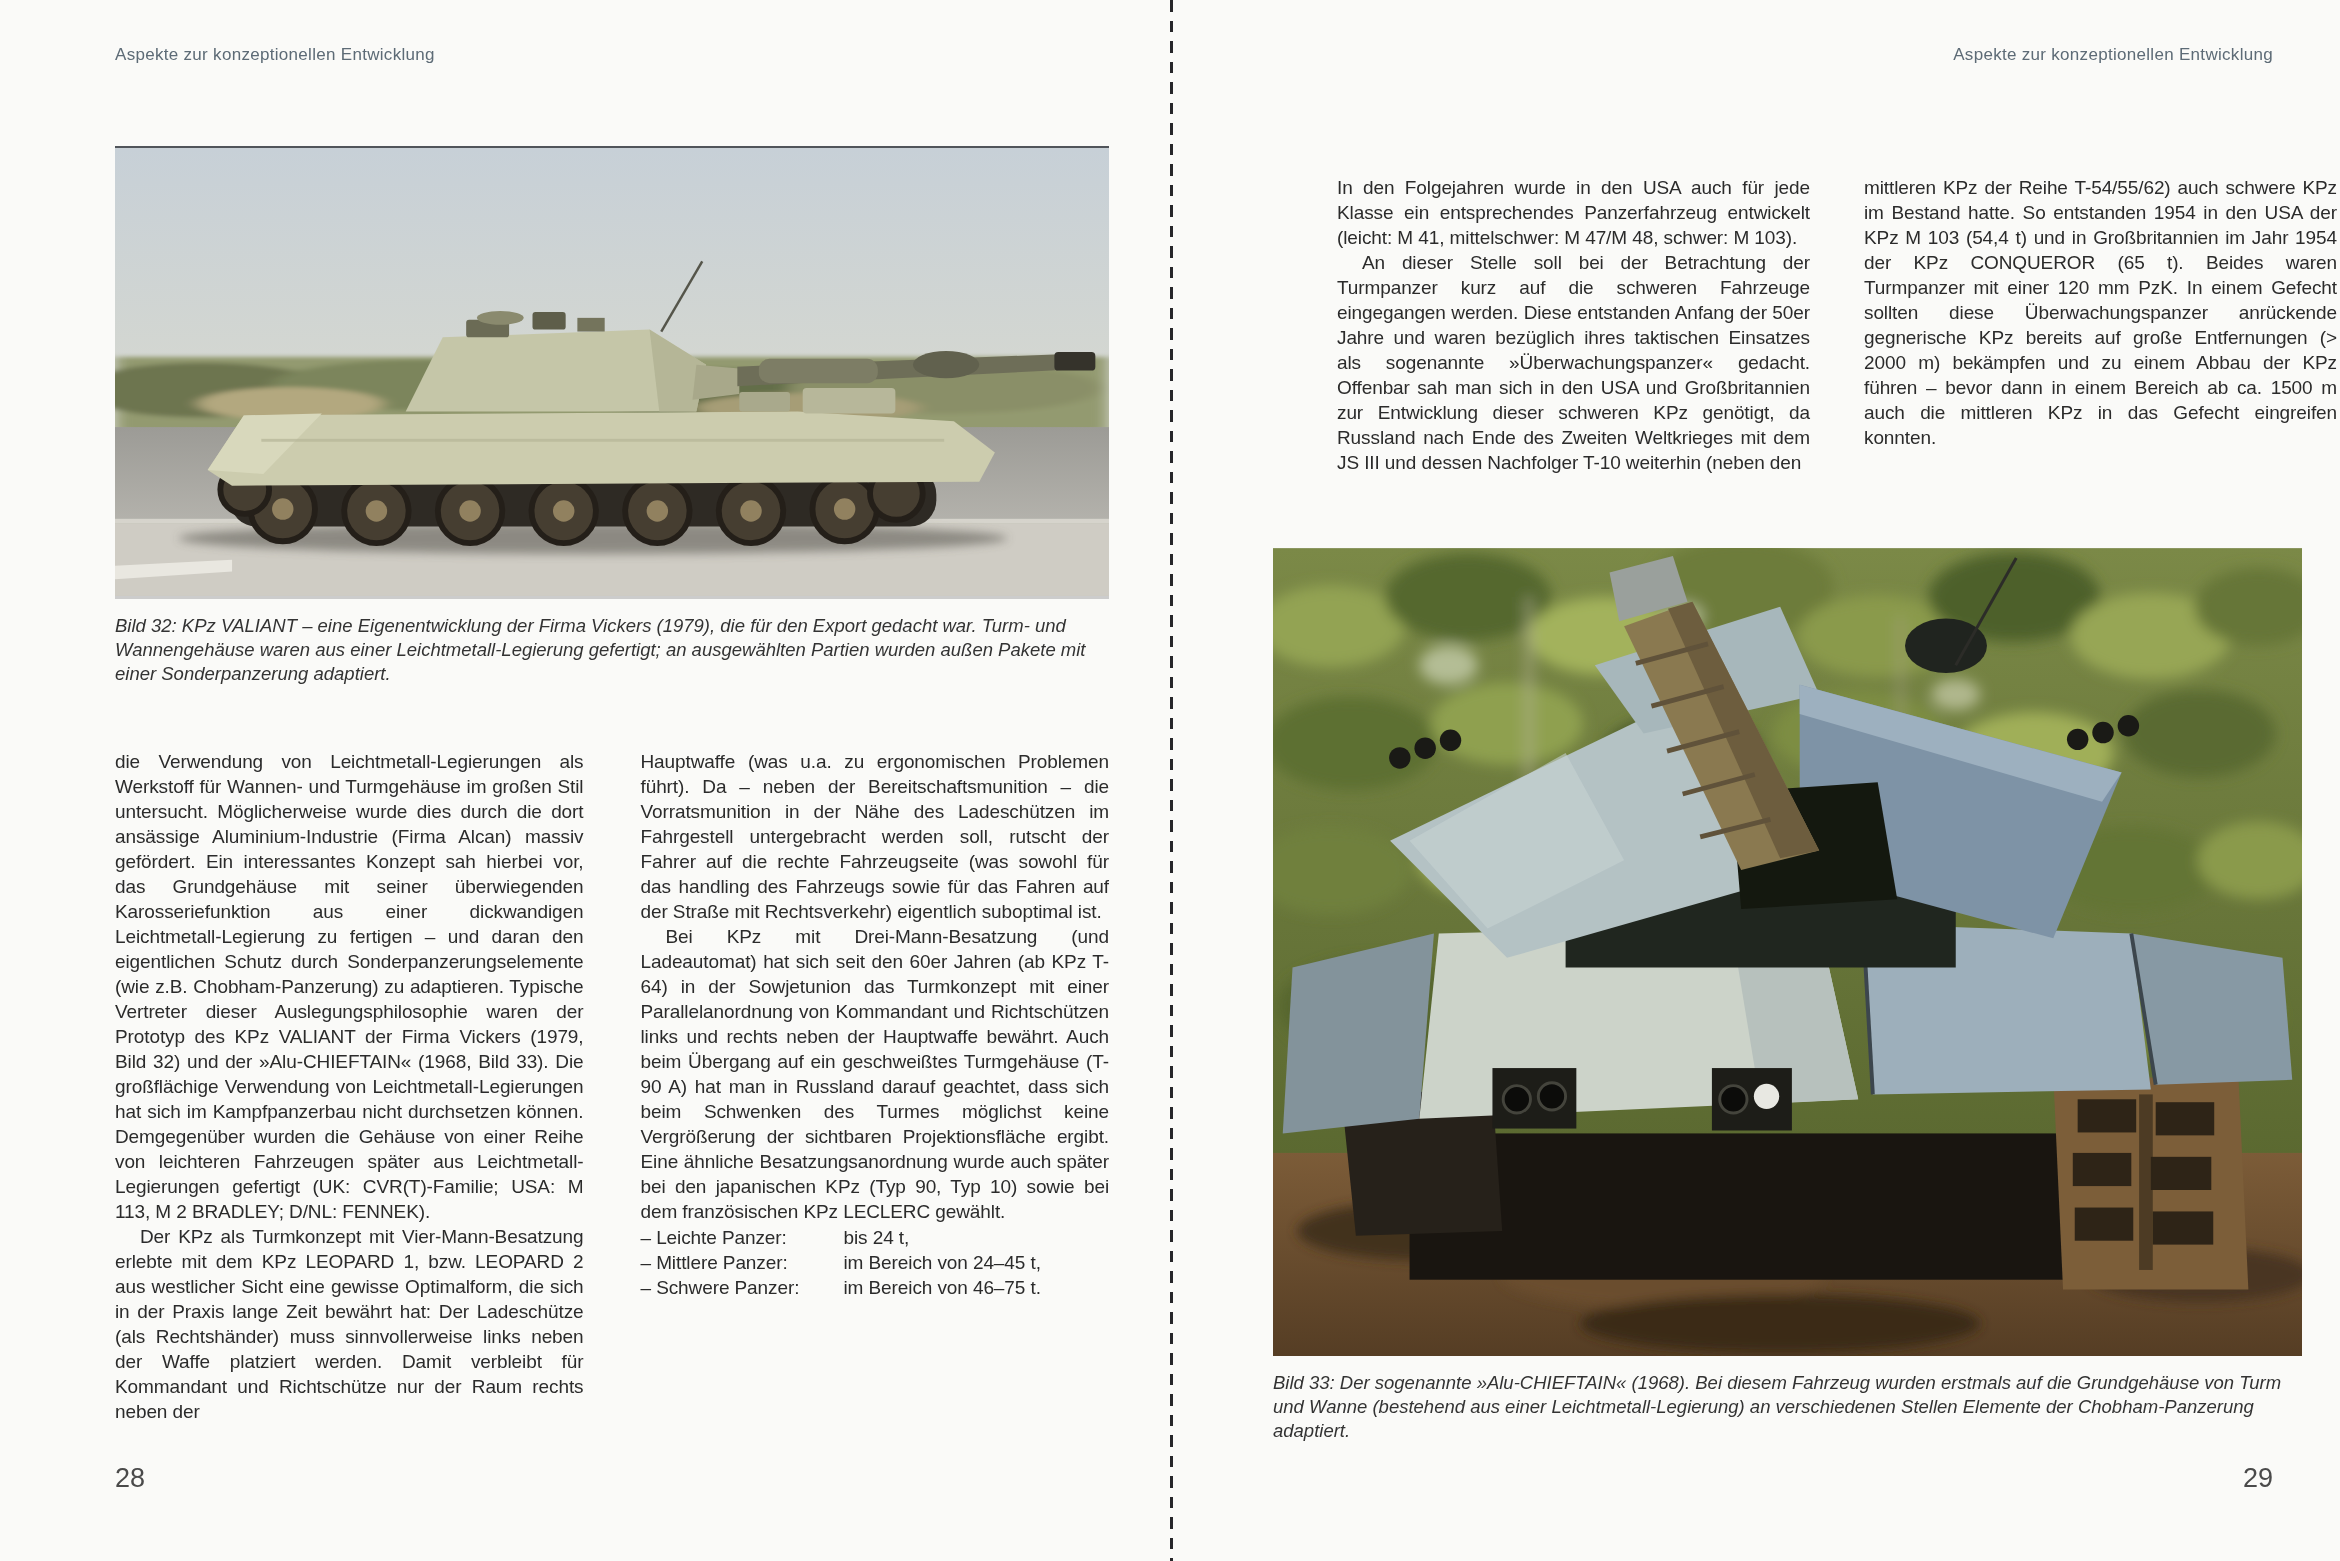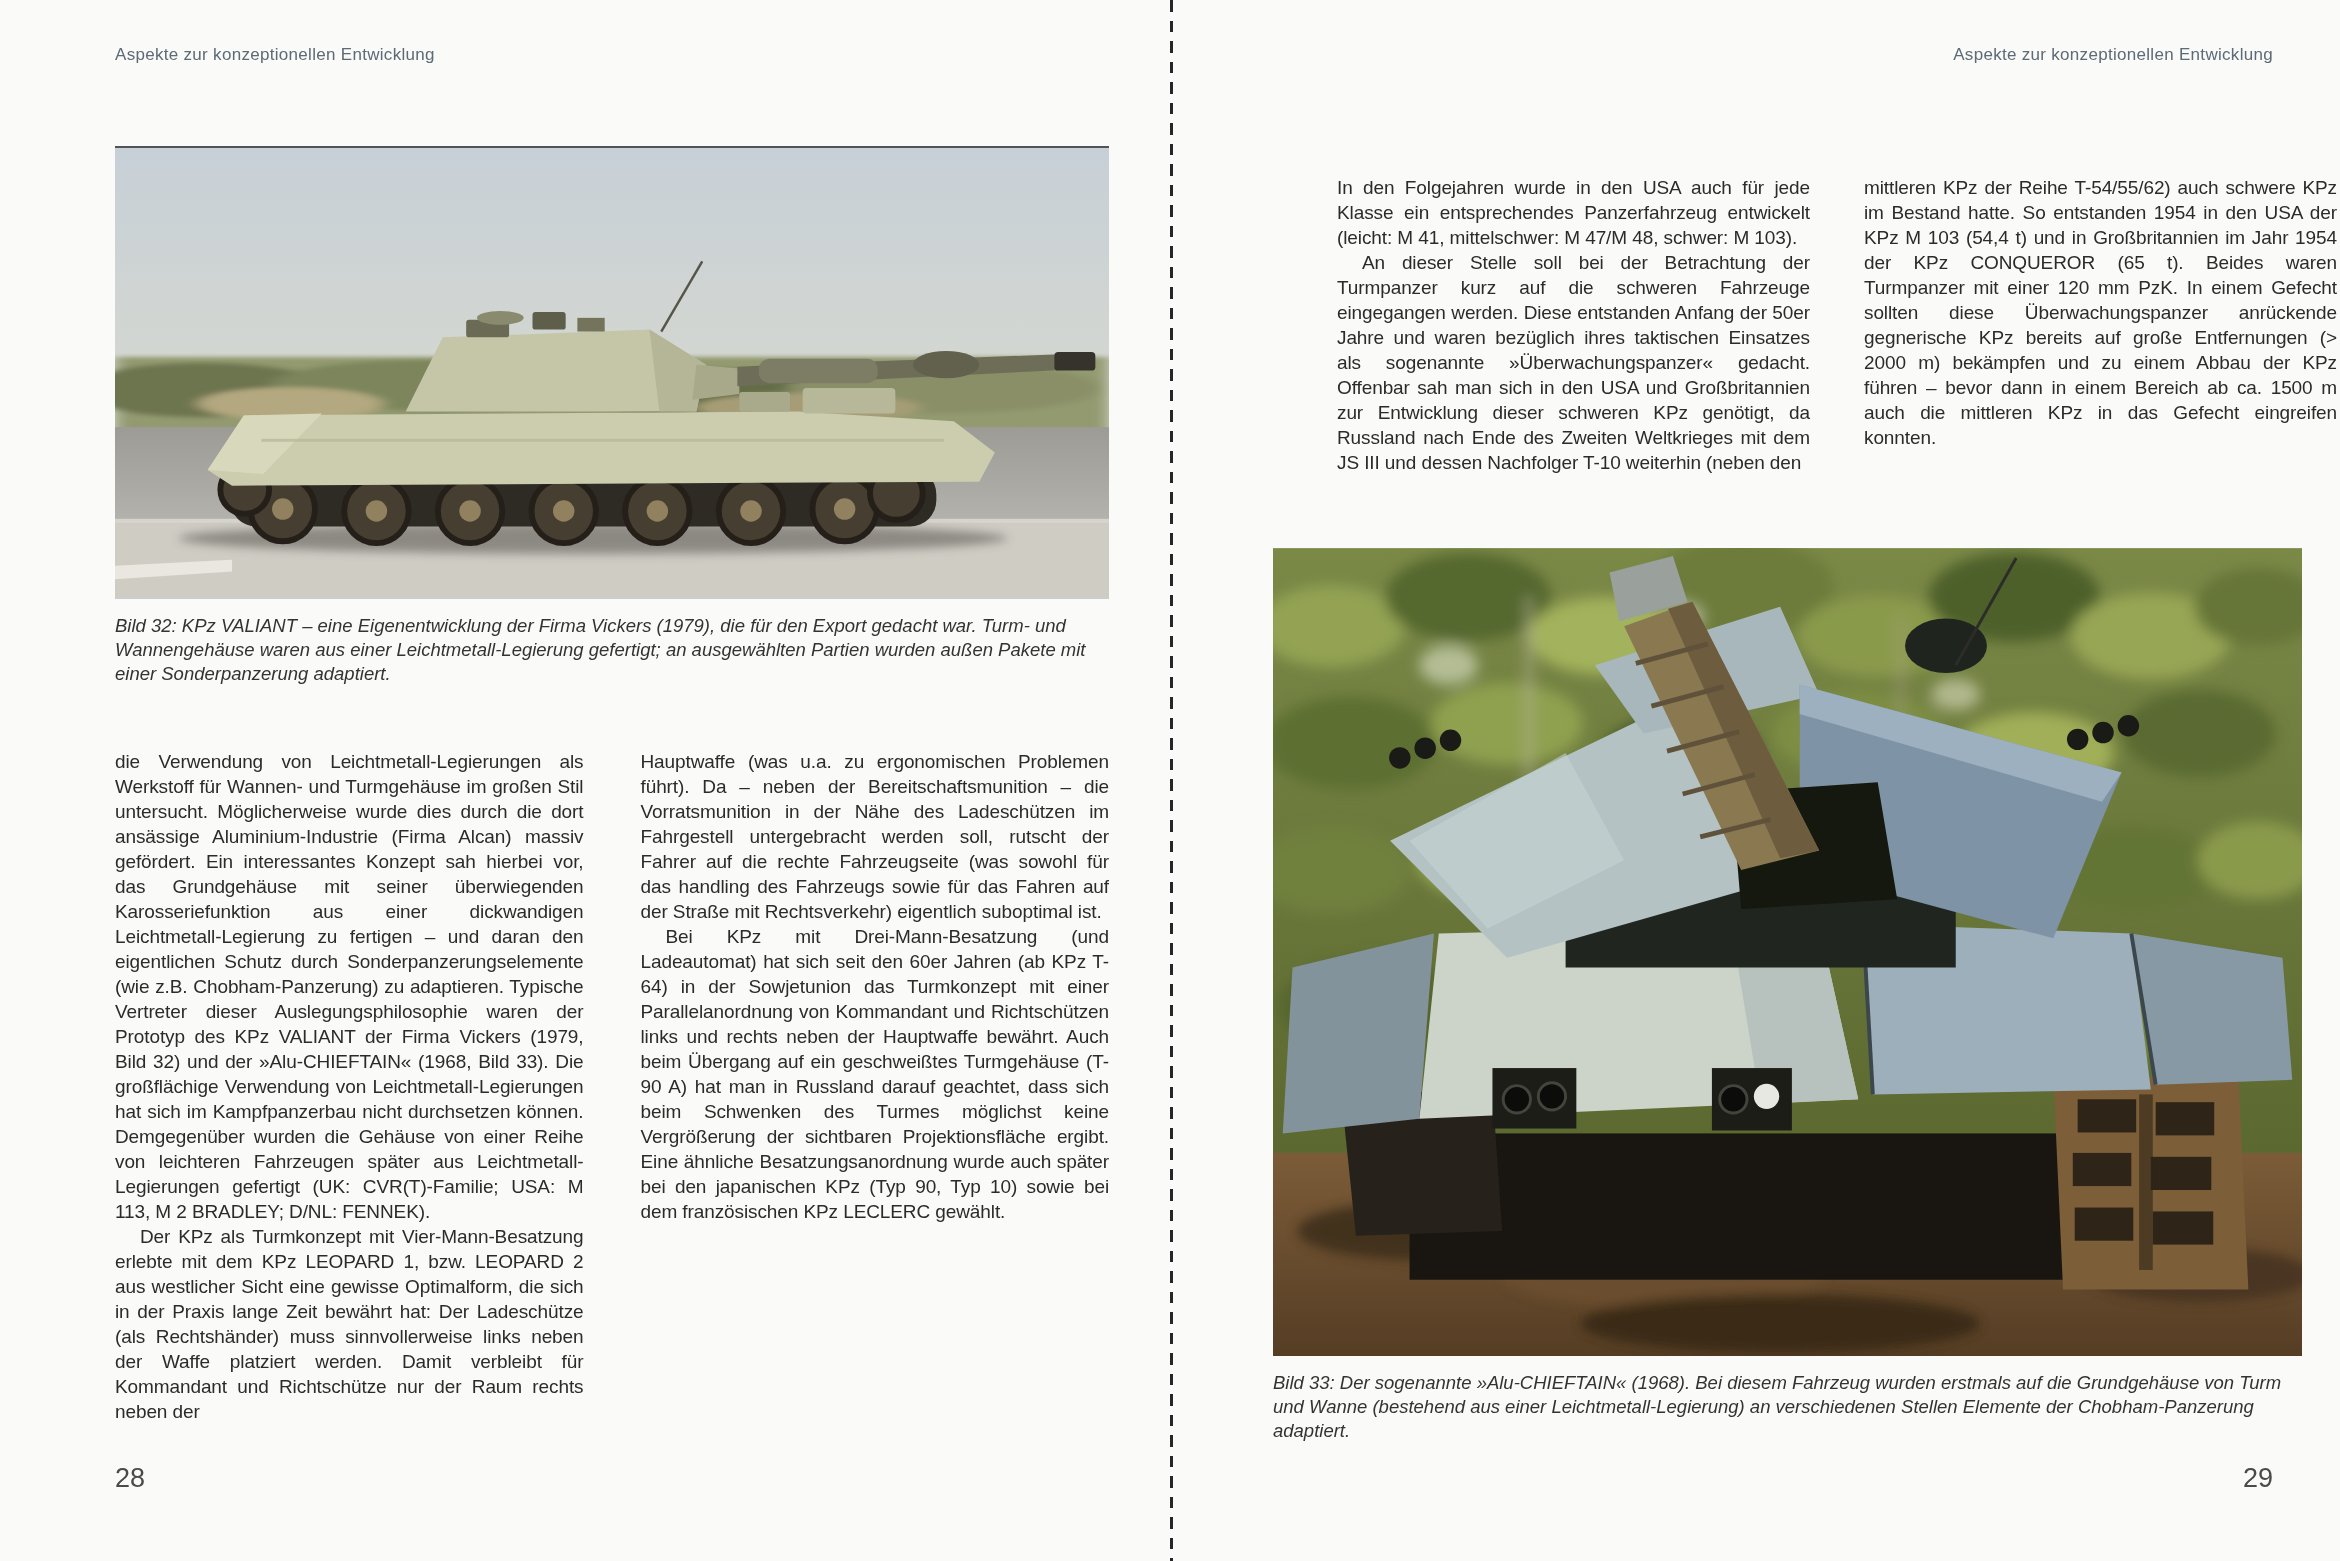--- a/index.html
+++ b/index.html
@@ -146,20 +146,34 @@
     </figure>
 
     <div class="cols cols-left">
       <div class="col">
         <p class="para">die Verwendung von Leichtmetall-Legierungen als Werkstoff für Wannen- und Turmgehäuse im großen Stil untersucht. Möglicherweise wurde dies durch die dort ansässige Aluminium-Industrie (Firma Alcan) massiv gefördert. Ein interessantes Konzept sah hierbei vor, das Grundgehäuse mit seiner überwiegenden Karosseriefunktion aus einer dickwandigen Leichtmetall-Legierung zu fertigen – und daran den eigentlichen Schutz durch Sonderpanzerungselemente (wie z.B. Chobham-Panzerung) zu adaptieren. Typische Vertreter dieser Auslegungsphilosophie waren der Prototyp des KPz VALIANT der Firma Vickers (1979, Bild 32) und der »Alu-CHIEFTAIN« (1968, Bild 33). Die großflächige Verwendung von Leichtmetall-Legierungen hat sich im Kampfpanzerbau nicht durchsetzen können. Demgegenüber wurden die Gehäuse von einer Reihe von leichteren Fahrzeugen später aus Leichtmetall-Legierungen gefertigt (UK: CVR(T)-Familie; USA: M 113, M 2 BRADLEY; D/NL: FENNEK).</p>
         <p class="para indent">Der KPz als Turmkonzept mit Vier-Mann-Besatzung erlebte mit dem KPz LEOPARD 1, bzw. LEOPARD 2 aus westlicher Sicht eine gewisse Optimalform, die sich in der Praxis lange Zeit bewährt hat: Der Ladeschütze (als Rechtshänder) muss sinnvollerweise links neben der Waffe platziert werden. Damit verbleibt für Kommandant und Richtschütze nur der Raum rechts neben der</p>
       </div>
       <div class="col">
         <p class="para">Hauptwaffe (was u.a. zu ergonomischen Problemen führt). Da – neben der Bereitschaftsmunition – die Vorratsmunition in der Nähe des Ladeschützen im Fahrgestell untergebracht werden soll, rutscht der Fahrer auf die rechte Fahrzeugseite (was sowohl für das handling des Fahrzeugs sowie für das Fahren auf der Straße mit Rechtsverkehr) eigentlich suboptimal ist.</p>
         <p class="para indent">Bei KPz mit Drei-Mann-Besatzung (und Ladeautomat) hat sich seit den 60er Jahren (ab KPz T-64) in der Sowjetunion das Turmkonzept mit einer Parallelanordnung von Kommandant und Richtschützen links und rechts neben der Hauptwaffe bewährt. Auch beim Übergang auf ein geschweißtes Turmgehäuse (T-90 A) hat man in Russland darauf geachtet, dass sich beim Schwenken des Turmes möglichst keine Vergrößerung der sichtbaren Projektionsfläche ergibt. Eine ähnliche Besatzungsanordnung wurde auch später bei den japanischen KPz (Typ 90, Typ 10) sowie bei dem französischen KPz LECLERC gewählt.</p>
+        <div class="tank-list">
+          <div class="trow">
+            <span class="tlabel">– Leichte Panzer:</span>
+            <span class="tval">bis 24 t,</span>
+          </div>
+          <div class="trow">
+            <span class="tlabel">– Mittlere Panzer:</span>
+            <span class="tval">im Bereich von 24–45 t,</span>
+          </div>
+          <div class="trow">
+            <span class="tlabel">– Schwere Panzer:</span>
+            <span class="tval">im Bereich von 46–75 t.</span>
+          </div>
+        </div>
       </div>
     </div>
 
     <div class="pagenum pn-left">28</div>
   </section>
 
   <div class="divider"></div>
 
   <section class="page">
     <div class="running-head rh">Aspekte zur konzeptionellen Entwicklung</div>

